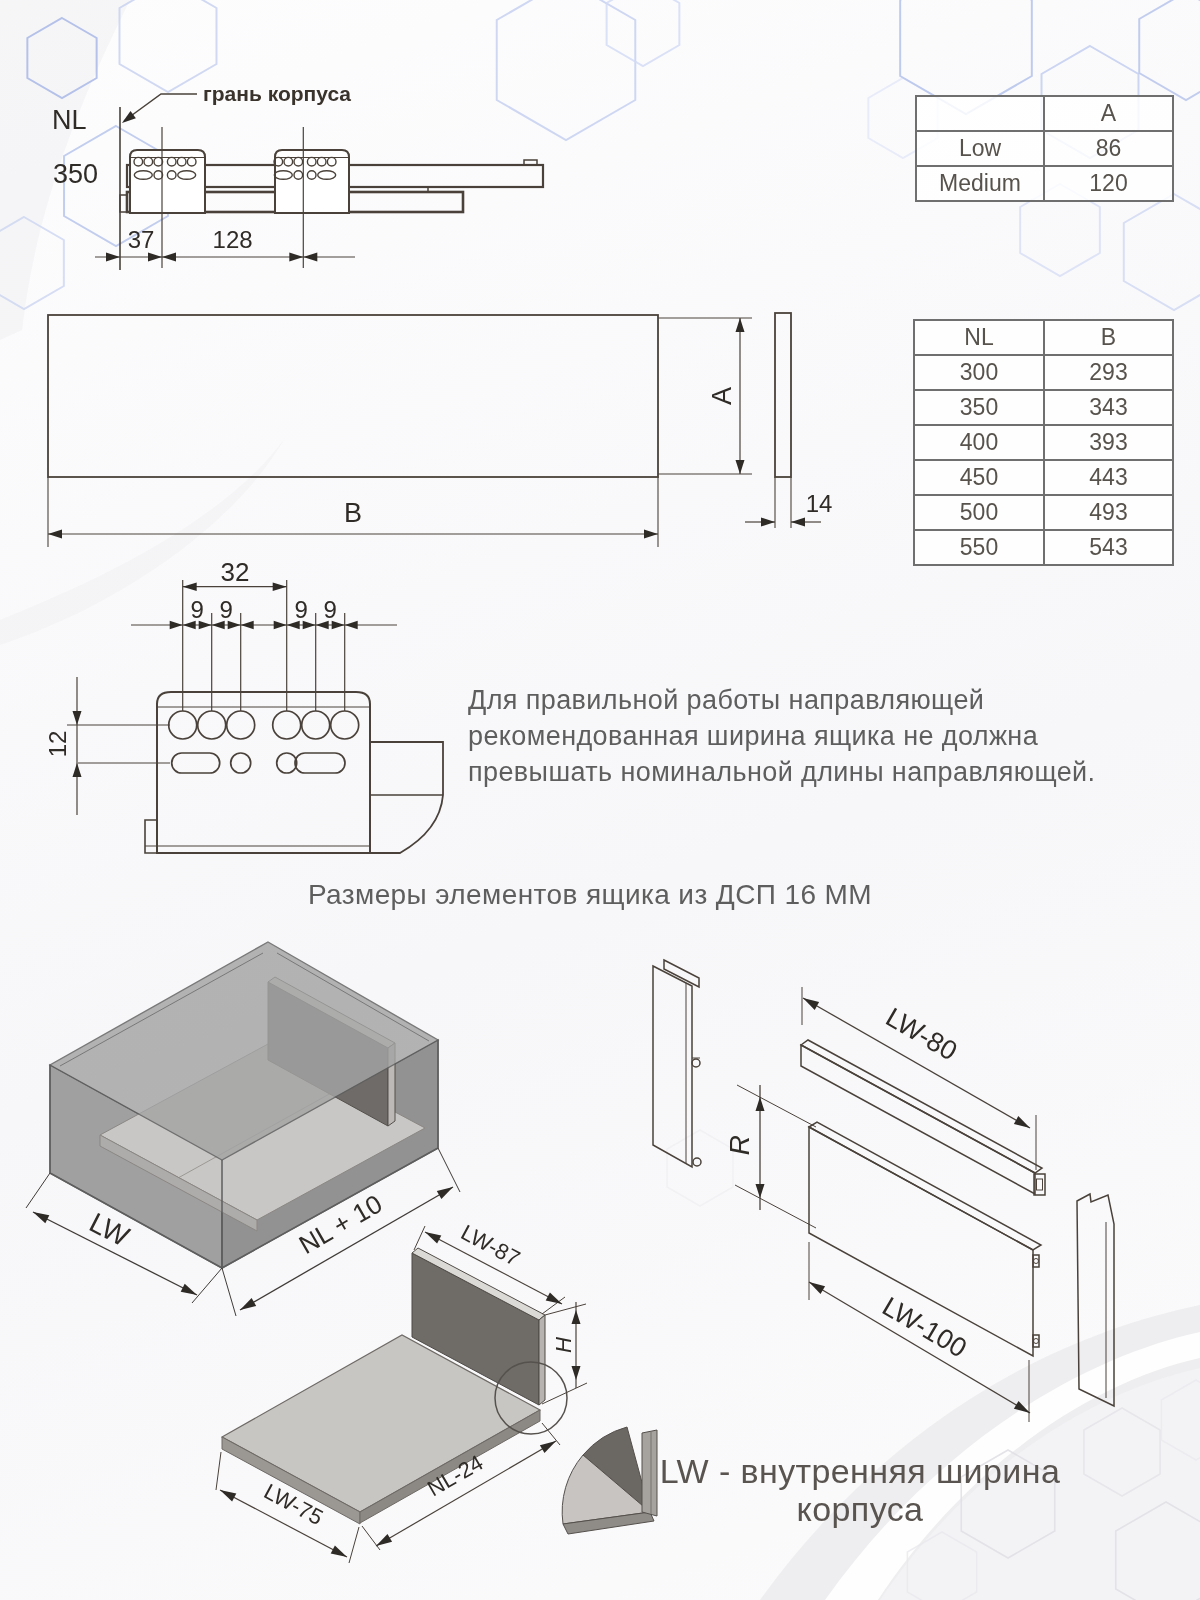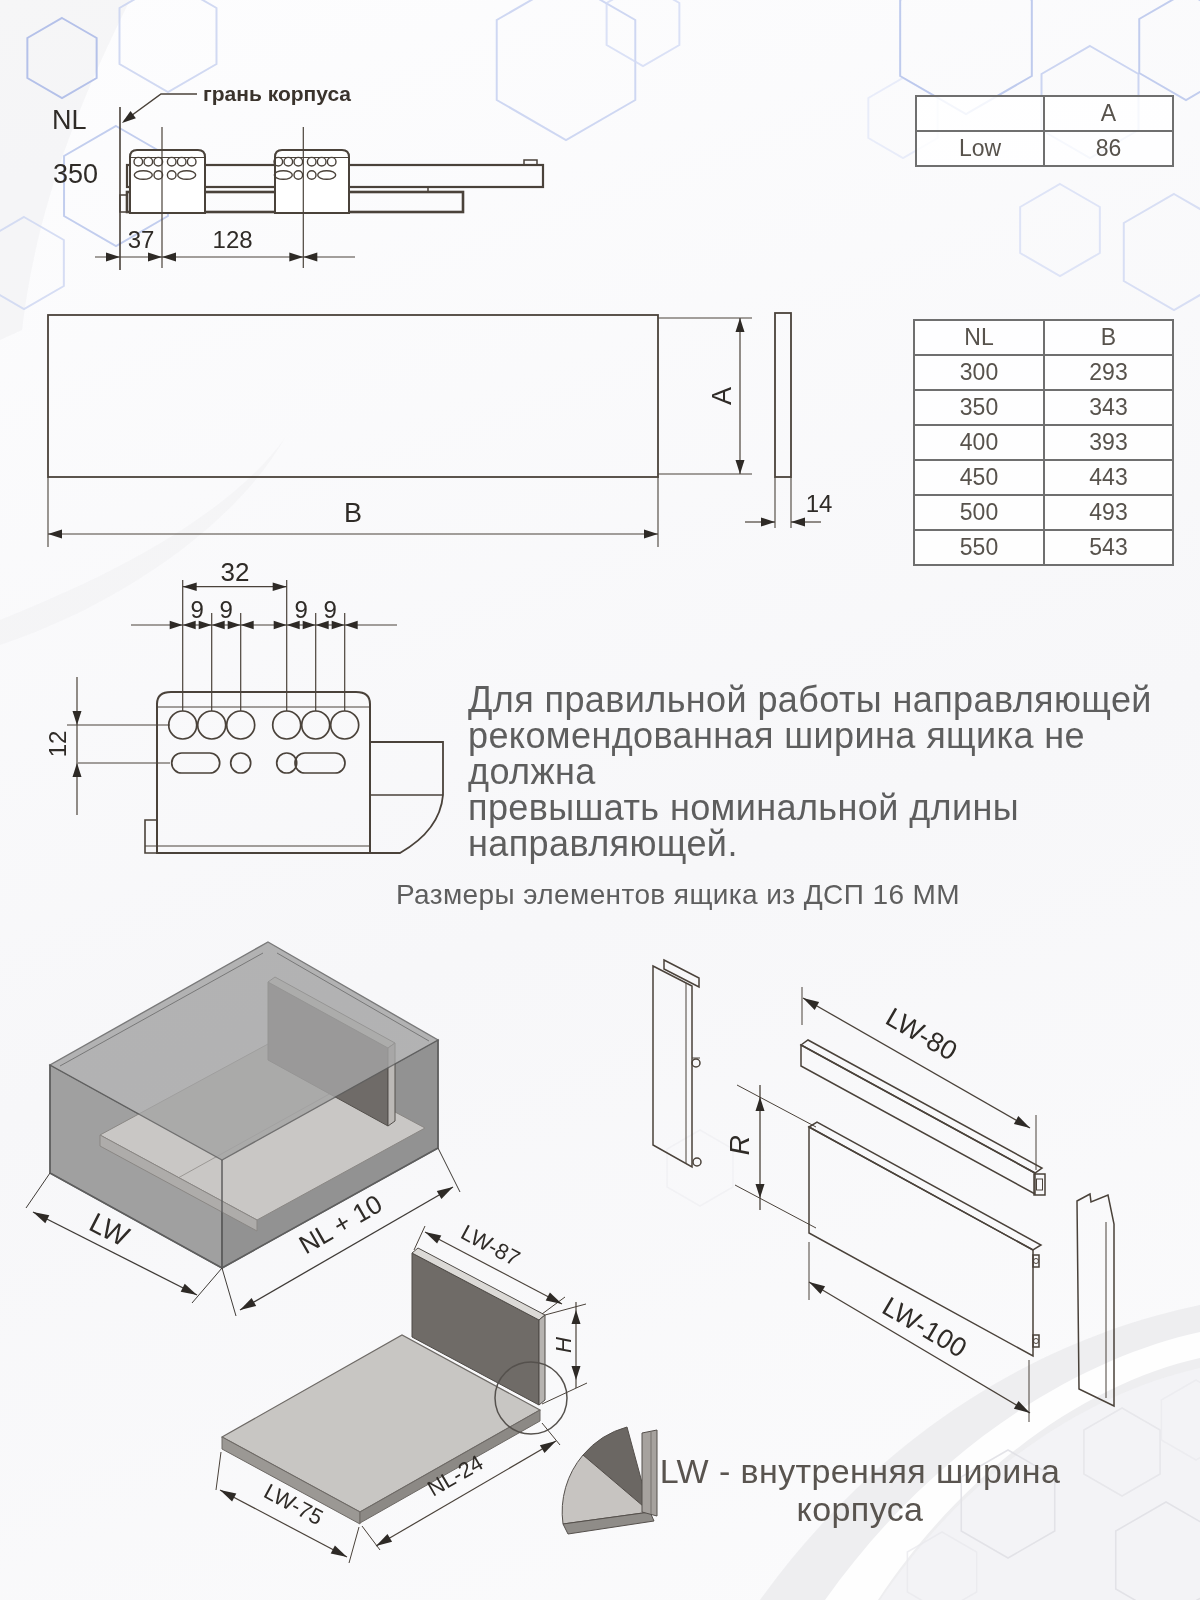--- a/index.html
+++ b/index.html
@@ -13,22 +13,22 @@
   .dimtxt{fill:#2f2b27;}
   .callout{font-weight:bold;fill:#3a332c;}
   .drawline{stroke:#4a423a;fill:none;}
   .arrow{fill:#2e2a26;stroke:none;}
   
   table.spec{border-collapse:collapse;background:rgba(255,255,255,0.82);
     color:#57524c;font-size:23px;table-layout:fixed;}
   table.spec td{border:2px solid #6f6f6f;text-align:center;vertical-align:middle;
     height:33px;padding:0;}
   
-  .note{color:#5e5e5e;font-size:36px;line-height:36px;letter-spacing:0.4px;}
-  .title{color:#5e5e5e;font-size:28px;letter-spacing:0.4px;text-align:right;}
+  .note{color:#5e5e5e;font-size:27px;line-height:36px;letter-spacing:0.4px;}
+  .title{color:#5e5e5e;font-size:28px;letter-spacing:0.4px;text-align:center;}
   .legend{color:#59544f;font-size:34px;line-height:38px;letter-spacing:0.4px;text-align:center;}
 </style>
 </head>
 <body>
 
 <div id="page">
 
   <svg class="abs" style="left:0;top:0" width="1200" height="1600" viewBox="0 0 1200 1600">
     <defs>
       <g id="hex">
@@ -139,20 +139,24 @@
       </colgroup>
     <tbody>
         <tr>
       <td></td>
       <td>A</td>
     </tr>
     <tr>
       <td>Low</td>
       <td>86</td>
     </tr>
+    <tr>
+      <td>Medium</td>
+      <td>120</td>
+    </tr>
   </tbody>
     </table>
 
   <table class="spec abs" style="left:913px;top:319px;width:259px">
     <colgroup>
         <col style="width:130px">
         <col style="width:129px">
       </colgroup>
     <tbody>
         <tr>

